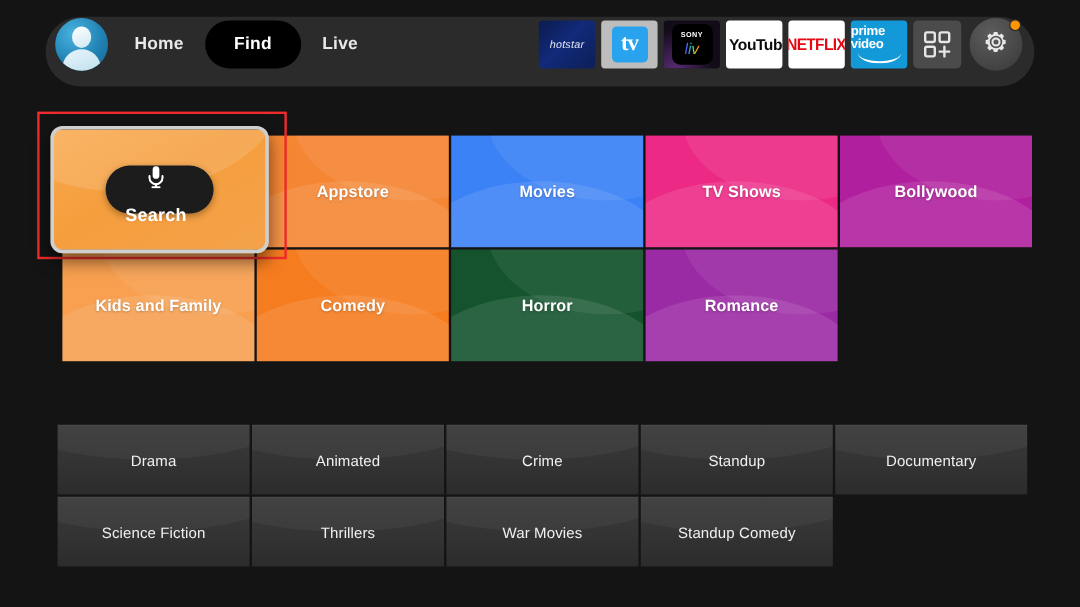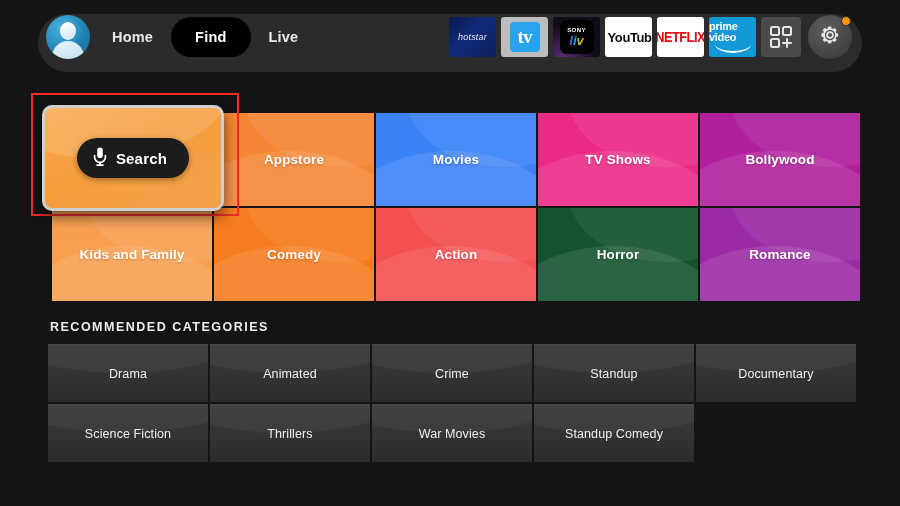--- a/index.html
+++ b/index.html
@@ -89,21 +89,21 @@
   }
   .app-sonyliv { background: radial-gradient(ellipse at 20% 110%, #5d2d7a 0%, #120b18 60%), #0a0a0c; }
   .app-sonyliv .inner {
     width: 34px; height: 34px; border-radius: 7px;
     background: #000;
     display:flex; flex-direction:column; align-items:center; justify-content:center;
     gap:1px;
   }
   .app-sonyliv .sony { color:#fff; font-size:6px; font-weight:bold; letter-spacing:.4px;}
   .app-sonyliv .liv {
-    font-size:13px; font-weight:bold; font-style:italic; line-height:1;
+    font-size:13px; font-weight:normal; font-style:italic; line-height:1;
     background: linear-gradient(90deg,#8a2be2,#2e86ff,#22d2a0,#f5d60a,#ff7a18);
     -webkit-background-clip: text; background-clip: text; color: transparent;
   }
   .app-youtube { background:#ffffff; gap:4px; }
   .app-youtube .play {
     width:17px; height:12px; border-radius:3px; background:#ff0000;
     display:flex;align-items:center;justify-content:center;
   }
   .app-youtube .play i {
     width:0;height:0;border-left:5px solid #fff;border-top:3.5px solid transparent;border-bottom:3.5px solid transparent;
@@ -196,32 +196,33 @@
     background: rgba(255,255,255,.13);
   }
   #searchpill {
     position:relative; z-index:3;
     background:#1c1c1c;
     border-radius:22px;
     height:40px;
     padding: 0 22px 0 16px;
     display:flex; align-items:center; gap:9px;
     box-shadow: 0 2px 6px rgba(0,0,0,.35);
+    flex-direction: column;
   }
   #searchpill .txt { color:#ffffff; font-size:15px; font-weight:bold; letter-spacing:.2px; }
 
   
   #recTitle {
     position:absolute; left:50px; top:320px;
     color:#ededed; font-size:12.5px; font-weight:bold; letter-spacing:1.5px;
   }
   #catgrid {
     position:absolute; left:48px; top:344px; width:804px;
   }
-  .crow { display:flex; gap:2px; }
+  .crow { display:flex; gap:2px;margin-top:10px; }
   .crow + .crow { margin-top: 2px; }
   .cat {
     position:relative; overflow:hidden;
     width:160px; height:58px;
     flex: 0 0 160px;
     display:flex; align-items:center; justify-content:center;
     background: linear-gradient(to bottom, #3a3a3a 0%, #333333 55%, #2c2c2c 100%);
     border-top: 1px solid #4a4a4a;
   }
   .cat .sheen {
@@ -345,25 +346,20 @@
         <span class="wave2"></span>
         <span class="lbl">Kids and Family</span>
       </div>
 
       <div class="tile" style="background:#f57c1f">
         <span class="wave"></span>
         <span class="wave2"></span>
         <span class="lbl">Comedy</span>
       </div>
 
-      <div class="tile" style="background:#f4504f">
-        <span class="wave"></span>
-        <span class="wave2"></span>
-        <span class="lbl">Action</span>
-      </div>
 
       <div class="tile" style="background:#14532d">
         <span class="wave"></span>
         <span class="wave2"></span>
         <span class="lbl">Horror</span>
       </div>
 
       <div class="tile" style="background:#9b2ba5">
         <span class="wave"></span>
         <span class="wave2"></span>
@@ -383,21 +379,20 @@
           <rect x="6.1" y="14.6" width="1.8" height="3.6" rx="0.9"></rect>
           <rect x="3.2" y="17.2" width="7.6" height="1.7" rx="0.85"></rect>
         </svg>
       </span>
       <span class="txt">Search</span>
     </div>
   </div>
 
   <div id="redsel"></div>
 
-  <div id="recTitle">RECOMMENDED CATEGORIES</div>
 
   <div id="catgrid">
 
     <div class="crow">
       <div class="cat">
         <span class="sheen"></span>
         <span class="lbl">Drama</span>
       </div>
       <div class="cat">
         <span class="sheen"></span>

